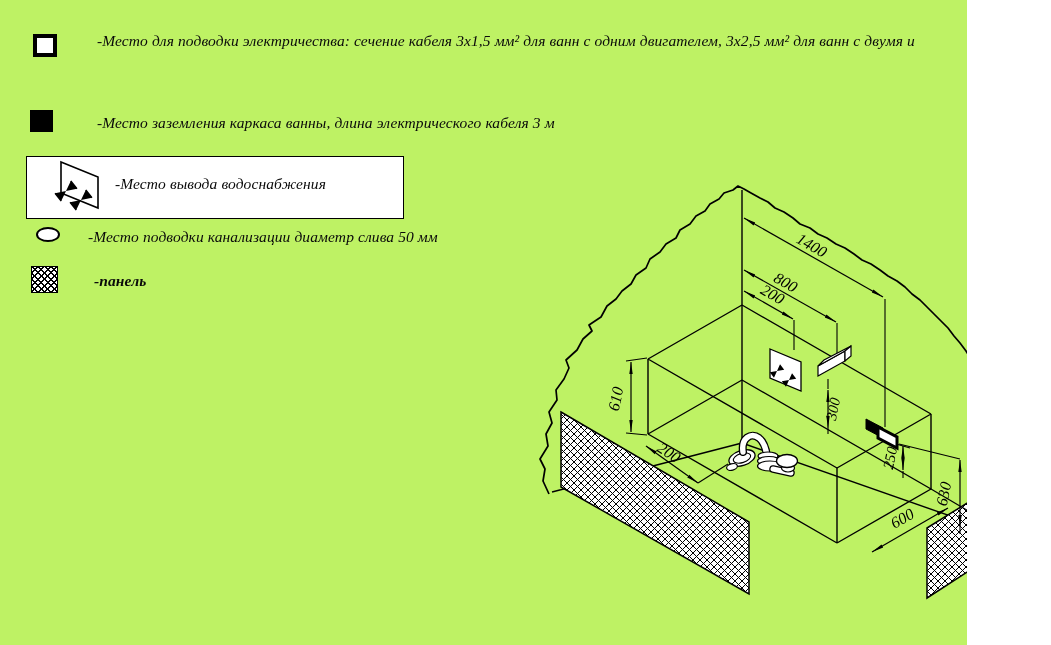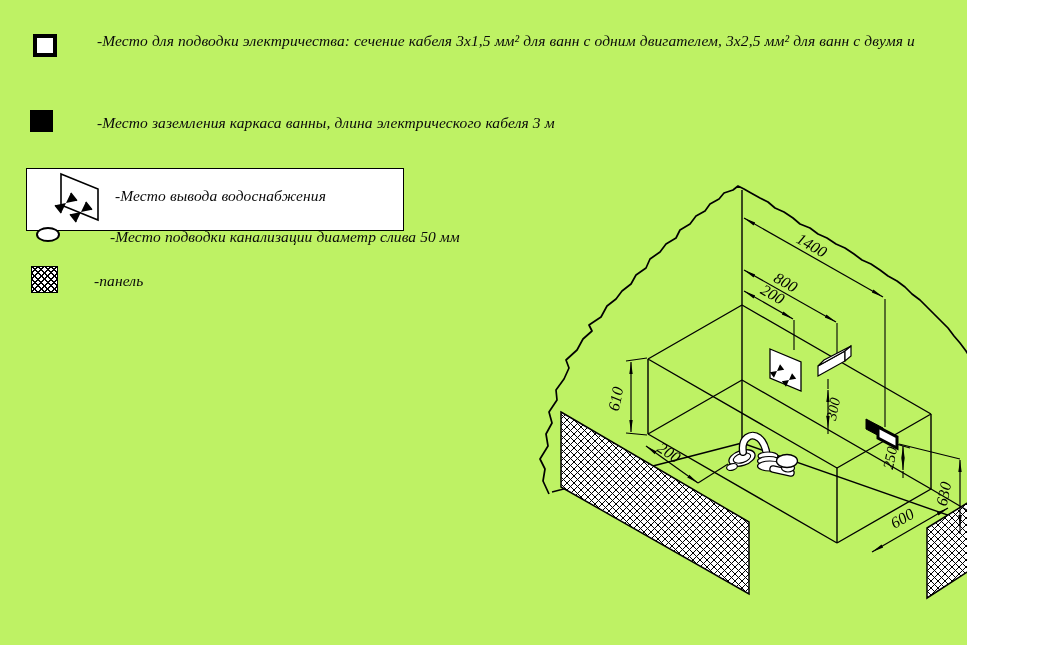--- a/index.html
+++ b/index.html
@@ -3,21 +3,21 @@
 <meta charset="utf-8">
 <style>
   html,body{margin:0;padding:0;background:#fff;}
   .canvas{position:relative;width:967px;height:645px;background:#bef264;overflow:hidden;
           font-family:"Liberation Serif","DejaVu Serif",serif;color:#000;}
   .legend-text{position:absolute;font-style:italic;font-size:15.5px;line-height:22.5px;
                letter-spacing:0.1px;white-space:nowrap;color:#0a0a0a;}
   .icon-sq-outline{position:absolute;left:33px;top:34px;width:16px;height:15px;
                    border:4.5px solid #000;background:#fff;}
   .icon-sq-filled{position:absolute;left:30px;top:110px;width:23px;height:22px;background:#000;}
-  .legend-box{position:absolute;left:26px;top:168px;width:376px;height:61px;
+  .legend-box{position:absolute;left:26px;top:156px;width:376px;height:61px;
               border:1.6px solid #000;background:#fff;text-align:center;}
   .icon-oval{position:absolute;left:36px;top:227px;width:20px;height:11px;
              border:2.7px solid #000;border-radius:50%;background:#fff;}
   .icon-hatch{position:absolute;left:31px;top:266px;width:25px;height:25px;
               border:1.6px solid #000;background:#fff;
               background-image:
                 repeating-linear-gradient(45deg,transparent 0,transparent 3.4px,#000 3.4px,#000 4.6px),
                 repeating-linear-gradient(-45deg,transparent 0,transparent 3.4px,#000 3.4px,#000 4.6px);}
   svg text.dim{font-family:"Liberation Serif","DejaVu Serif",serif;font-style:italic;
                font-size:16px;fill:#000;text-anchor:middle;}
@@ -51,26 +51,26 @@
       <g transform="translate(41,42) rotate(-38)">
         <path d="M0,0 L-10,-5 L-10,5 Z M0,0 L10,-5 L10,5 Z" fill="#000"></path>
         <path d="M-10,-5 L-10,5 M10,-5 L10,5" stroke="#000" stroke-width="1.4"></path>
       </g>
     </svg>
     <div class="legend-text" style="left:88px;top:16px;">-Место вывода водоснабжения</div>
   </div>
 
   <div>
     <div class="icon-oval"></div>
-    <div class="legend-text" style="left:110px;top:226px;">-Место подводки канализации диаметр слива 50 мм</div>
+    <div class="legend-text" style="left:88px;top:226px;">-Место подводки канализации диаметр слива 50 мм</div>
   </div>
 
   <div>
     <div class="icon-hatch"></div>
-    <div class="legend-text" style="left:94px;top:270px;">-панель</div>
+    <div class="legend-text" style="left:94px;top:270px;font-weight:bold;">-панель</div>
   </div>
 
   <svg class="drawing-svg" width="1051" height="645" viewBox="0 0 1051 645">
     <defs>
       <marker id="arw" viewBox="0 0 12 6" refX="12" refY="3" markerWidth="12" markerHeight="6" orient="auto-start-reverse" markerUnits="userSpaceOnUse">
         <path d="M12,3 L0,1.3 L0,4.7 Z" fill="#000"></path>
       </marker>
       <pattern id="xhatch" width="7" height="7" patternUnits="userSpaceOnUse">
         <path d="M0,7 L7,0 M0,0 L7,7" stroke="#000" stroke-width="1"></path>
       </pattern>

